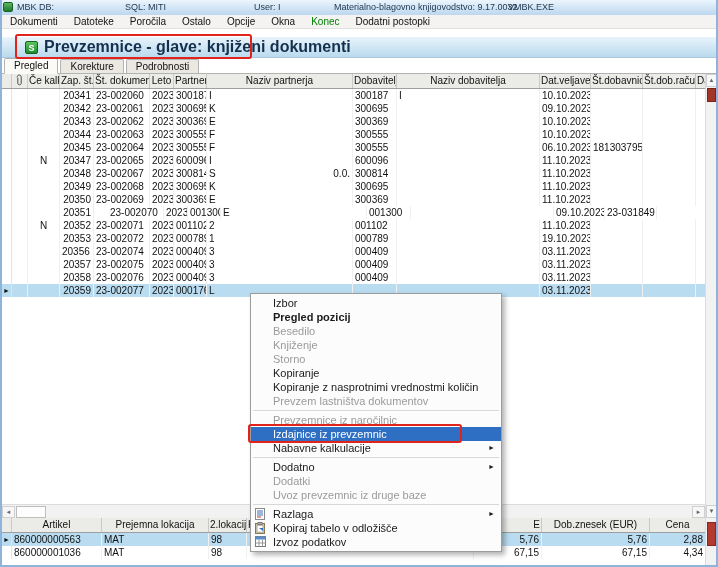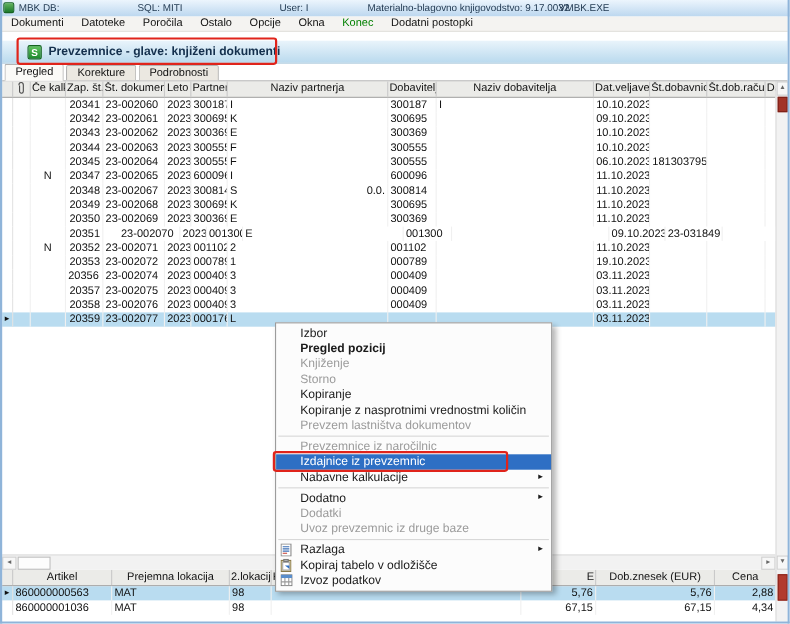--- a/index.html
+++ b/index.html
@@ -21,21 +21,21 @@
            border-bottom:1px solid #e3e1dd;display:flex;align-items:center;z-index:10}
   .mb-item{padding:0 8px;height:14px;line-height:14px;cursor:default;white-space:nowrap}
   .mb-item.accent{color:#008000}
 
   
   .panelbar{position:absolute;left:2px;top:37px;width:714px;height:21px;display:flex;align-items:center;
             background:linear-gradient(#e9f4fb,#badaee);border-bottom:1px solid #a9c7dd;z-index:10}
   .panel-icon{width:13px;height:13px;margin-left:23px;border-radius:2px;flex:0 0 13px;
               background:linear-gradient(#5fc35f,#1e8a2e);border:1px solid #13641f;
               color:#fff;font-size:9px;font-weight:bold;text-align:center;line-height:12px}
-  .panel-title{margin-left:6px;font-size:11px;font-weight:bold;color:#14304d;white-space:nowrap}
+  .panel-title{margin-left:6px;font-size:16px;font-weight:bold;color:#14304d;white-space:nowrap}
 
   .annotation-box{position:absolute;border:2px solid #e0241b;border-radius:3px;z-index:95;pointer-events:none}
   #hdr-annotation{left:15px;top:34px;width:237px;height:25px}
 
   
   .tabs{position:absolute;left:2px;top:58px;width:714px;height:16px;border-bottom:1px solid #b3b3b3;
         display:flex;align-items:flex-end;padding-left:2px;z-index:10;background:#fff}
   .tab{height:14px;line-height:13px;padding:0 9px;border:1px solid #b3b3b3;border-bottom:none;
        background:#ebe8e1;margin-right:2px;border-radius:2px 2px 0 0;white-space:nowrap}
   .tab.active{background:#fbfaf7;height:16px;margin-bottom:-1px;border-bottom:1px solid #fbfaf7;z-index:2}
@@ -488,20 +488,21 @@
     </div>
   </div>
 
 <div class="vscroll2">
   <div class="v2-thumb"></div>
 </div>
 
 <div class="cmenu">
     <div class="mi"><span>Izbor</span></div>
     <div class="mi bold"><span>Pregled pozicij</span></div>
+    <div class="mi dis"><span>Besedilo</span></div>
     <div class="mi dis"><span>Knjiženje</span></div>
     <div class="mi dis"><span>Storno</span></div>
     <div class="mi"><span>Kopiranje</span></div>
     <div class="mi"><span>Kopiranje z nasprotnimi vrednostmi količin</span></div>
     <div class="mi dis"><span>Prevzem lastništva dokumentov</span></div>
     <div class="msep"></div>
     <div class="mi dis"><span>Prevzemnice iz naročilnic</span></div>
     <div class="mi hl"><span>Izdajnice iz prevzemnic</span><span class="menu-annotation"></span></div>
     <div class="mi"><span>Nabavne kalkulacije</span><span class="arr">►</span></div>
     <div class="msep"></div>

